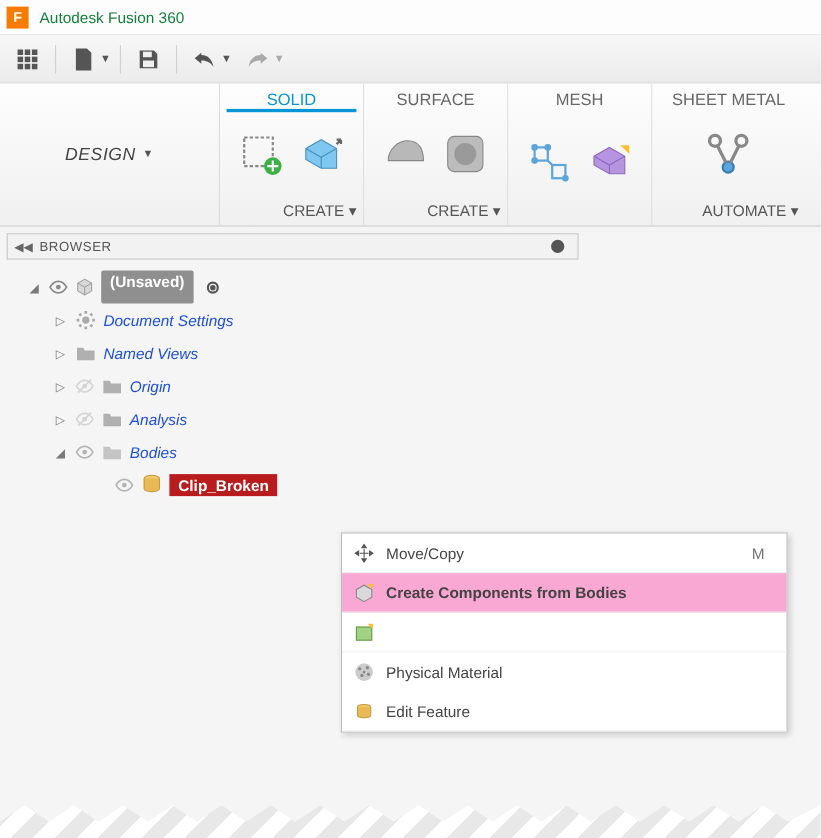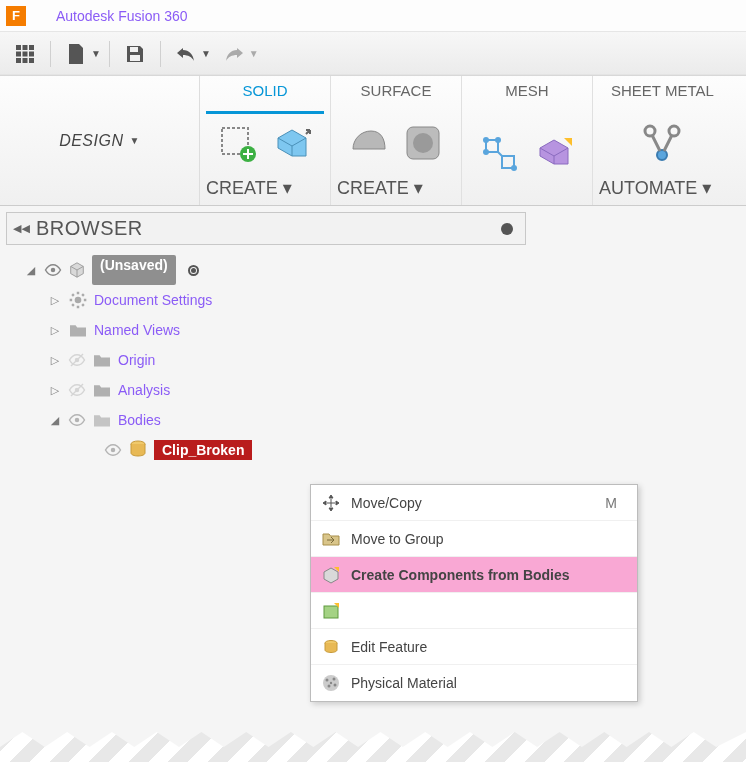--- a/index.html
+++ b/index.html
@@ -1,65 +1,65 @@
 <!DOCTYPE html>
 <html><head>
 <meta charset="utf-8">
 <style>
   * { box-sizing: border-box; margin: 0; padding: 0; font-family: "Segoe UI", Arial, sans-serif; }
   body { background: #f5f5f5; width: 746px; height: 762px; overflow: hidden; }
 
   
   .title-bar { background: #fdfdfd; height: 32px; display: flex; align-items: center; padding: 0 6px; border-bottom: 1px solid #e6e6e6; }
   .app-icon { width: 20px; height: 20px; background: #f57c00; display: flex; align-items: center; justify-content: center; color: #fff; font-weight: bold; font-size: 13px; margin-right: 10px; }
-  .title-text { font-size: 14px; color: #8b5cf6; margin-left: 20px; }
+  .title-text { font-size: 14px; color: #15803d; }
 
   
   .quick-bar { background: linear-gradient(#f7f7f7,#ebebeb); height: 44px; display: flex; align-items: center; padding: 0 8px; gap: 6px; border-bottom: 1px solid #d8d8d8; box-shadow: inset 0 -1px 0 #e4e4e4; }
   .qbtn { width: 34px; height: 32px; display: flex; align-items: center; justify-content: center; color: #555; cursor: default; }
   .chev-sm { font-size: 10px; color: #555; margin-left: -8px; }
   .sep { width: 1px; height: 26px; background: #d0d0d0; margin: 0 2px; }
 
   
   .ribbon { background: linear-gradient(#fdfdfd,#f0f0f0); display: flex; align-items: stretch; border-bottom: 1px solid #ccc; height: 130px; }
   .design-panel { width: 200px; display: flex; align-items: center; justify-content: center; border-right: 1px solid #ddd; }
   .design-btn { font-size: 16px; color: #444; letter-spacing: 0.5px; display: flex; align-items: center; gap: 6px; font-style: italic; }
   .design-btn .caret { font-size: 10px; color: #555; }
 
   .tabs-area { flex: 1; display: flex; }
   .tab-group { display: flex; flex-direction: column; border-right: 1px solid #e0e0e0; padding: 0 6px 4px 6px; }
-  .tab-head { font-size: 15px; padding: 6px 12px 12px 12px; text-align: center; color: #666; }
+  .tab-head { font-size: 15px; padding: 6px 12px 0 12px; text-align: center; color: #666; }
   .tab-head.active { color: #0696d7; border-bottom: 3px solid #0696d7; margin-bottom: -1px; }
   .tab-body { flex: 1; display: flex; align-items: center; justify-content: center; gap: 6px; padding: 4px 8px; }
   .tool-lg { width: 48px; height: 48px; display: flex; align-items: center; justify-content: center; }
-  .tab-foot { font-size: 18px; color: #555; text-align: left; padding: 2px 0; }
+  .tab-foot { font-size: 14px; color: #555; text-align: right; padding: 2px 0; }
 
   
   .browser-wrap { position: relative; padding: 6px; }
   .browser-head { display: flex; align-items: center; background: #f2f2f2; border: 1px solid #c8c8c8; padding: 4px 6px; width: 520px; }
   .browser-head .collapse { font-size: 11px; color: #666; margin-right: 6px; }
-  .browser-head .title { flex: 1; font-size: 20px; color: #555; letter-spacing: 0.5px; }
+  .browser-head .title { flex: 1; font-size: 12px; color: #555; letter-spacing: 0.5px; }
   .browser-head .dot { width: 12px; height: 12px; background: #555; border-radius: 50%; margin-right: 6px; }
 
   .tree { padding: 10px 0 0 18px; font-size: 14px; color: #333; width: 520px; }
   .row { display: flex; align-items: center; height: 30px; gap: 6px; }
   .tri { width: 14px; font-size: 11px; color: #7a7a7a; text-align: center; }
   .eye { width: 18px; height: 18px; display:flex; align-items:center; justify-content:center; }
   .eye svg { width:18px; height:18px; }
   .gear { width: 20px; height: 20px; display:flex; align-items:center; justify-content:center; }
   .folder { width: 20px; height: 16px; }
   .cube-icon { width: 18px; height: 18px; }
-  .node-label { color: #8b5cf6; }
+  .node-label { color: #1d4ed8; font-style: italic; }
   .root-bar { background: #8f8f8f; color: #fff; font-weight: 600; padding: 2px 8px 12px 8px; border-radius: 2px; display:flex; align-items:center; gap:4px;}
   .radio { width: 11px; height: 11px; border: 2px solid #555; border-radius: 50%; display:flex; align-items:center; justify-content:center; margin-left:6px; }
   .radio .inner { width:5px; height:5px; background:#555; border-radius:50%; }
   .selected-body { background: #b91c1c; color: #fff; font-weight: 600; padding: 2px 8px; display:flex; align-items:center; gap:6px; }
 
   
-  .ctx { position: absolute; top: 278px; left: 310px; width: 328px; background: #fff; border: 1px solid #bcbcbc; box-shadow: 2px 2px 6px rgba(0,0,0,0.18); }
+  .ctx { position: absolute; top: 278px; left: 310px; width: 406px; background: #fff; border: 1px solid #bcbcbc; box-shadow: 2px 2px 6px rgba(0,0,0,0.18); }
   .ctx-row { display: flex; align-items: center; height: 36px; padding: 0 10px; gap: 10px; border-bottom: 1px solid #f0f0f0; font-size: 14px; color: #444; }
   .ctx-row.hover { background: #f9a8d4; font-weight: bold; }
   .ctx-icon { width: 20px; height: 20px; display:flex; align-items:center; justify-content:center; }
   .ctx-label { flex: 1; }
   .ctx-short { color: #777; padding-right: 10px; }
 
   
   .torn { position:absolute; bottom:0; left:0; right:0; height:30px; background: repeating-linear-gradient(135deg, #e8e8e8 0 14px, #fff 14px 28px); clip-path: polygon(0 50%, 3% 0, 6% 50%, 9% 0, 12% 50%, 15% 0, 18% 50%, 21% 0, 24% 50%, 27% 0, 30% 50%, 33% 0, 36% 50%, 39% 0, 42% 50%, 45% 0, 48% 50%, 51% 0, 54% 50%, 57% 0, 60% 50%, 63% 0, 66% 50%, 69% 0, 72% 50%, 75% 0, 78% 50%, 81% 0, 84% 50%, 87% 0, 90% 50%, 93% 0, 96% 50%, 100% 0, 100% 100%, 0 100%);}
 </style>
 </head>
@@ -336,67 +336,58 @@
   <div class="ctx">
     <div class="ctx-row">
       <span class="ctx-icon">
         <svg width="18" height="18" viewBox="0 0 18 18">
             <path d="M9 1l2 3H7zM9 17l-2-3h4zM1 9l3-2v4zM17 9l-3 2V7zM9 5v8M5 9h8" stroke="#555" fill="#555"></path>
           </svg>
       </span>
       <span class="ctx-label">Move/Copy</span>
       <span class="ctx-short">M</span>
     </div>
-    <div class="ctx-row">
-      <span class="ctx-icon">
-        <svg width="18" height="16" viewBox="0 0 18 16">
-            <path d="M1 3h6l1.5 2H17v9H1z" fill="#d9c58a" stroke="#a88f4a"></path>
-            <path d="M5 9h6M9 6l3 3-3 3" stroke="#7a6a3a" fill="none"></path>
-          </svg>
-      </span>
-      <span class="ctx-label">Move to Group</span>
-    </div>
     <div class="ctx-row hover">
       <span class="ctx-icon">
         <svg width="18" height="18" viewBox="0 0 18 18">
             <path d="M2 6l7-4 7 4v7l-7 4-7-4z" fill="#d9d9d9" stroke="#888"></path>
             <polygon points="12,1 17,1 17,6" fill="#fdbf2d"></polygon>
           </svg>
       </span>
       <span class="ctx-label">Create Components from Bodies</span>
     </div>
     <div class="ctx-row">
       <span class="ctx-icon">
         <svg width="18" height="18" viewBox="0 0 18 18">
             <rect x="2" y="4" width="14" height="12" fill="#a4d284" stroke="#5e9a3e"></rect>
             <polygon points="12,1 17,1 17,6" fill="#fdbf2d"></polygon>
           </svg>
       </span>
-    </div>
-    <div class="ctx-row">
-      <span class="ctx-icon">
-        <svg width="18" height="18" viewBox="0 0 18 18">
-            <ellipse cx="9" cy="5" rx="6" ry="2.5" fill="#f0c96a" stroke="#c79a3a"></ellipse>
-            <path d="M3 5v7c0 1.4 2.7 2.5 6 2.5s6-1.1 6-2.5V5" fill="#e8b955" stroke="#c79a3a"></path>
-          </svg>
-      </span>
-      <span class="ctx-label">Edit Feature</span>
     </div>
     <div class="ctx-row" style="border-bottom:none">
       <span class="ctx-icon">
         <svg width="18" height="18" viewBox="0 0 18 18">
             <circle cx="9" cy="9" r="8" fill="#ccc"></circle>
             <g fill="#888">
               <circle cx="5" cy="6" r="1.5"></circle>
               <circle cx="12" cy="5" r="1.5"></circle>
               <circle cx="7" cy="12" r="1.5"></circle>
               <circle cx="13" cy="11" r="1.5"></circle>
               <circle cx="9" cy="9" r="1.2"></circle>
             </g>
           </svg>
       </span>
       <span class="ctx-label">Physical Material</span>
     </div>
+    <div class="ctx-row">
+      <span class="ctx-icon">
+        <svg width="18" height="18" viewBox="0 0 18 18">
+            <ellipse cx="9" cy="5" rx="6" ry="2.5" fill="#f0c96a" stroke="#c79a3a"></ellipse>
+            <path d="M3 5v7c0 1.4 2.7 2.5 6 2.5s6-1.1 6-2.5V5" fill="#e8b955" stroke="#c79a3a"></path>
+          </svg>
+      </span>
+      <span class="ctx-label">Edit Feature</span>
+    </div>
   </div>
 
 </div>
 
 <div class="torn"></div>
 
 </body></html>

